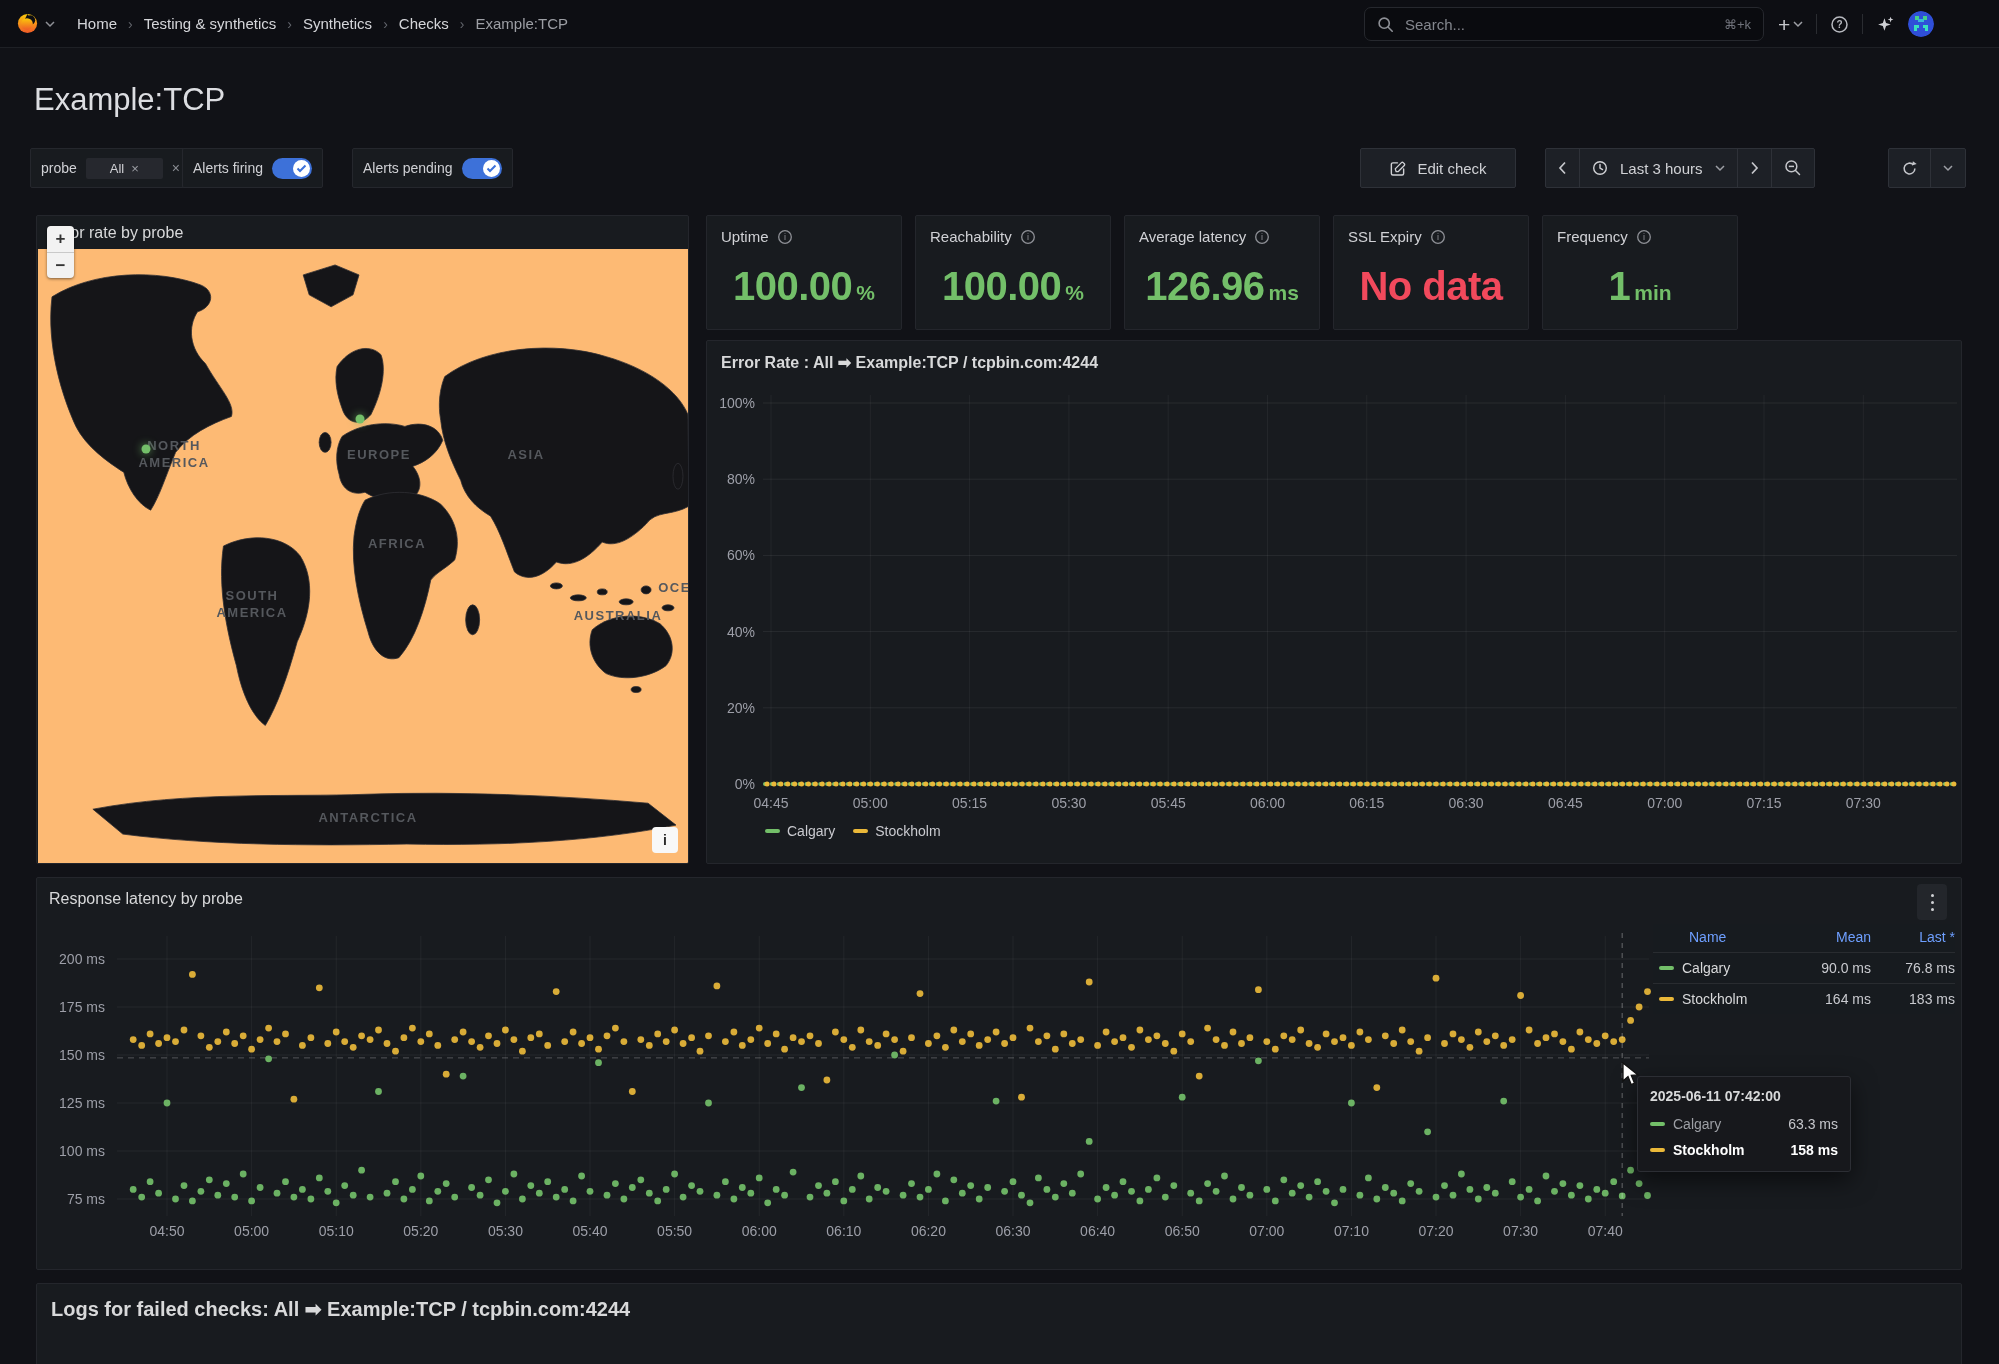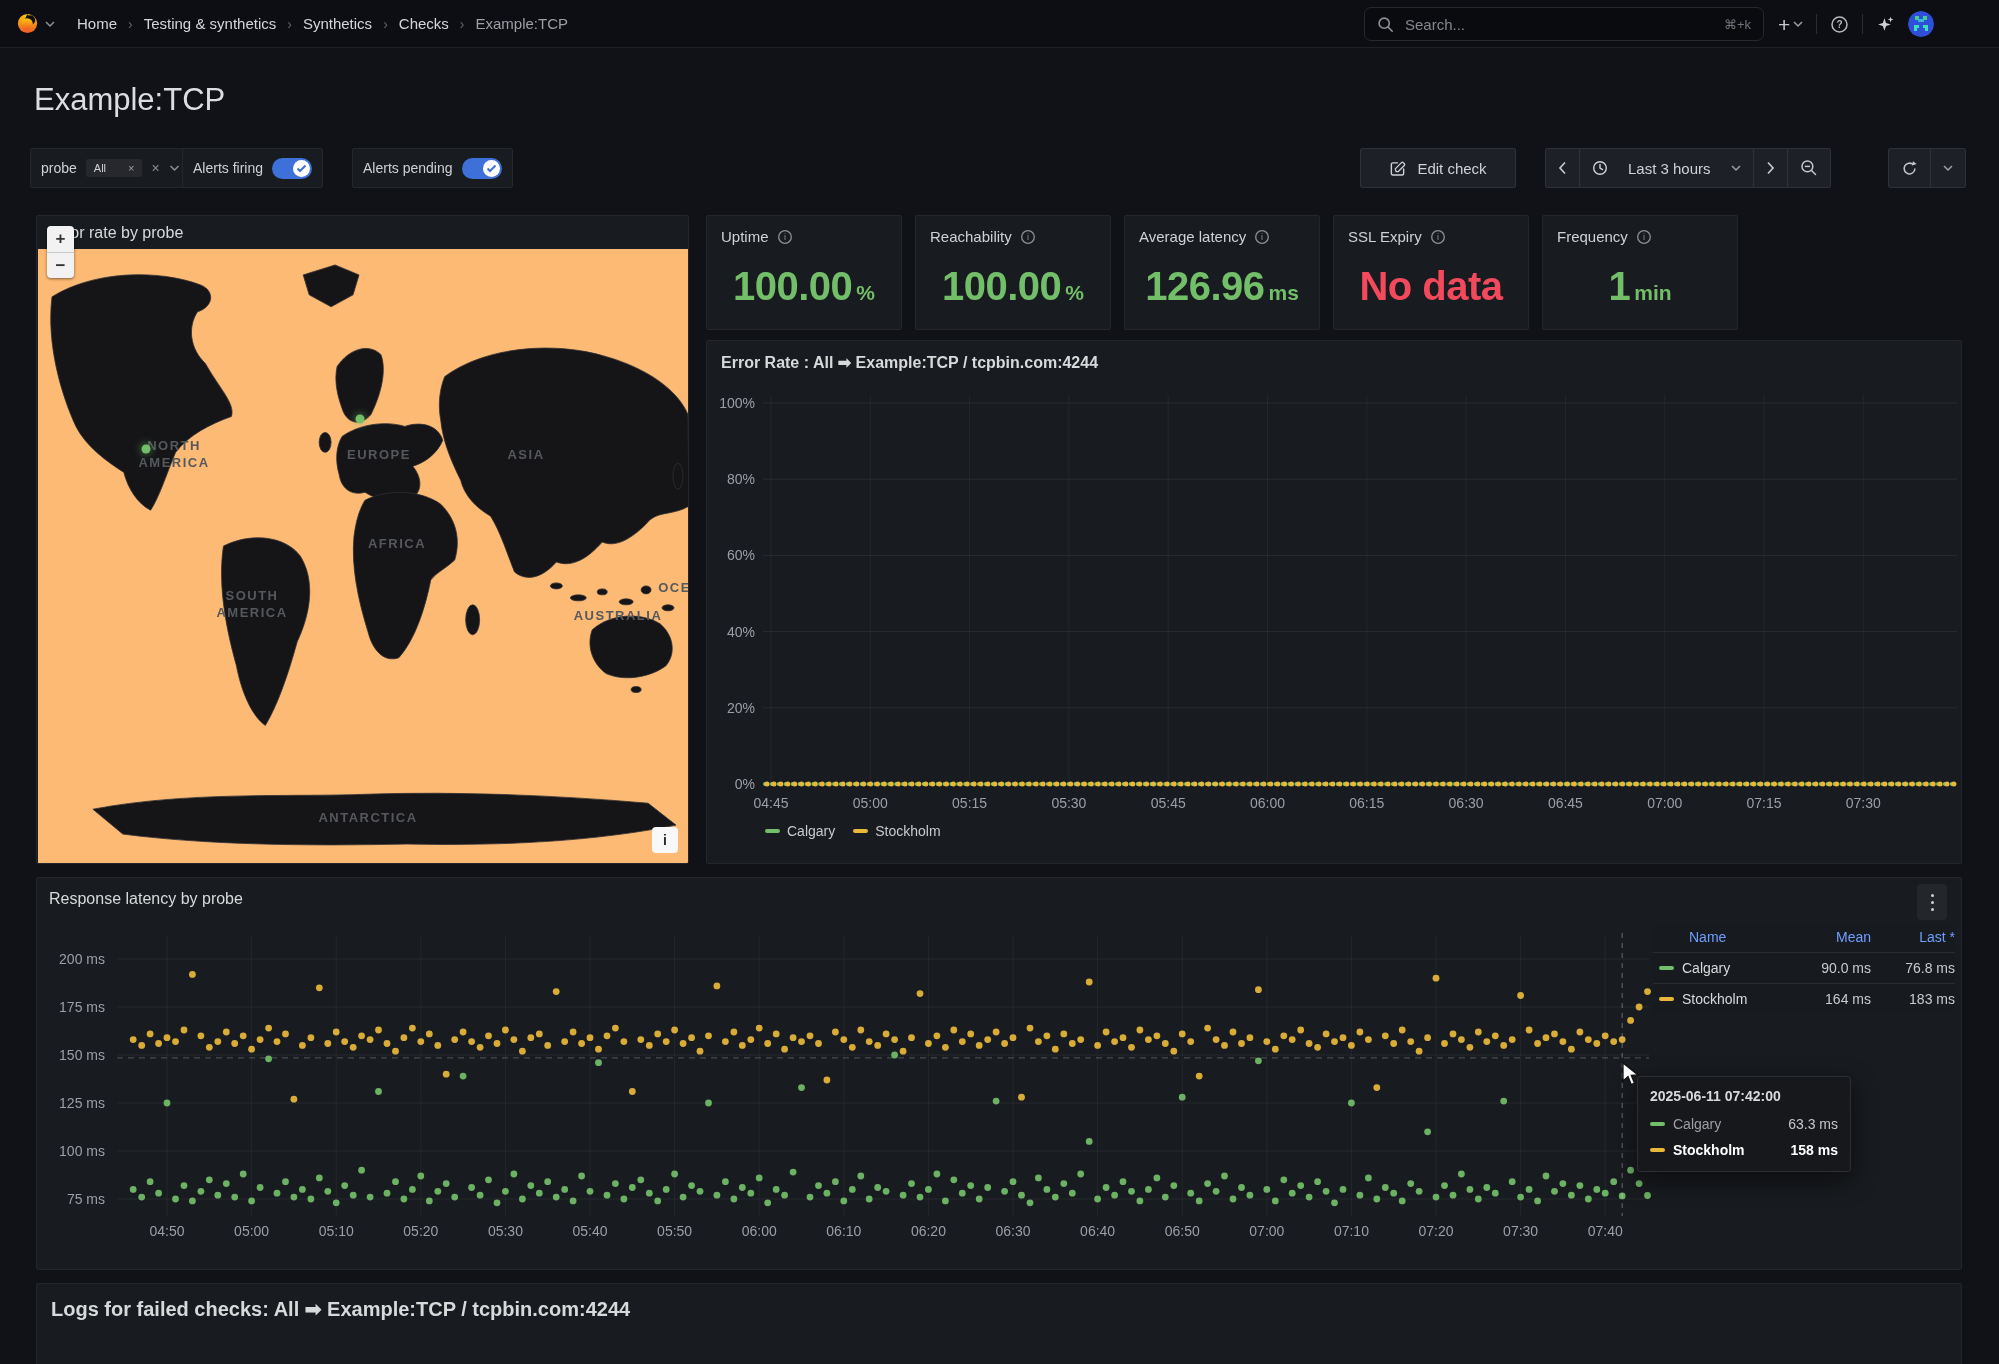--- a/index.html
+++ b/index.html
@@ -21,30 +21,30 @@
   .kbd{color:#70737b;font-size:13px;}
   .nav-right{position:absolute;left:1778px;top:0;height:48px;display:flex;align-items:center;gap:13px;}
   .nav-btn{display:flex;align-items:center;gap:3px;color:#c5c6cb;cursor:pointer;}
   .plus-glyph{font-size:21px;line-height:1;color:#c5c6cb;}
   .nav-divider{width:1px;height:20px;background:#2a2c31;}
   .avatar{width:26px;height:26px;border-radius:50%;overflow:hidden;flex:none;}
   
   .page-title{position:absolute;left:34px;top:82px;font-size:31px;font-weight:500;color:#dcdde1;}
   .fgroup{position:absolute;top:148px;height:40px;display:flex;align-items:center;background:#181b1f;
     border:1px solid #25272d;border-radius:2px;font-size:14px;color:#d0d1d5;padding:0 10px;gap:9px;}
-  .chip{background:#26282e;border-radius:2px;padding:3px 8px;display:flex;align-items:center;gap:22px;font-size:11px;}
+  .chip{background:#26282e;border-radius:2px;padding:3px 24px;display:flex;align-items:center;gap:7px;font-size:13px;}
   .chip .x{color:#9d9fa5;cursor:pointer;}
   .muted-ic{color:#8a8d93;}
   .toggle{width:40px;height:21px;border-radius:11px;position:relative;cursor:pointer;flex:none;}
   .toggle .knob{position:absolute;right:2px;top:2px;width:17px;height:17px;border-radius:50%;background:#fff;
     display:flex;align-items:center;justify-content:center;}
   
   .tbtn{position:absolute;top:148px;height:40px;background:#1d2026;border:1px solid #2e3138;border-radius:2px;
     display:flex;align-items:center;color:#d0d1d5;font-size:15px;cursor:pointer;}
-  .seg{display:flex;align-items:center;justify-content:center;height:100%;padding:0 12px;gap:20px;cursor:pointer;}
+  .seg{display:flex;align-items:center;justify-content:center;height:100%;padding:0 12px;gap:12px;cursor:pointer;}
   .seg + .seg{border-left:1px solid #2e3138;}
   
   .panel{position:absolute;background:#181b1f;border:1px solid #24262c;border-radius:2px;}
   .panel-title{font-size:16px;font-weight:500;color:#d8d9da;}
   #stats-row{position:absolute;left:706px;top:215px;width:1032px;height:115px;display:flex;gap:13px;}
   .stat-panel{position:relative;flex:1;background:#181b1f;border:1px solid #24262c;border-radius:2px;padding:12px 14px;}
   .stat-head{display:flex;align-items:center;gap:8px;}
   .stat-label{font-size:15px;color:#d0d1d5;}
   .stat-value{position:absolute;left:0;right:0;top:48px;text-align:center;display:flex;align-items:baseline;justify-content:center;gap:4px;}
   .stat-value .num{font-size:40px;font-weight:600;letter-spacing:-0.5px;}

